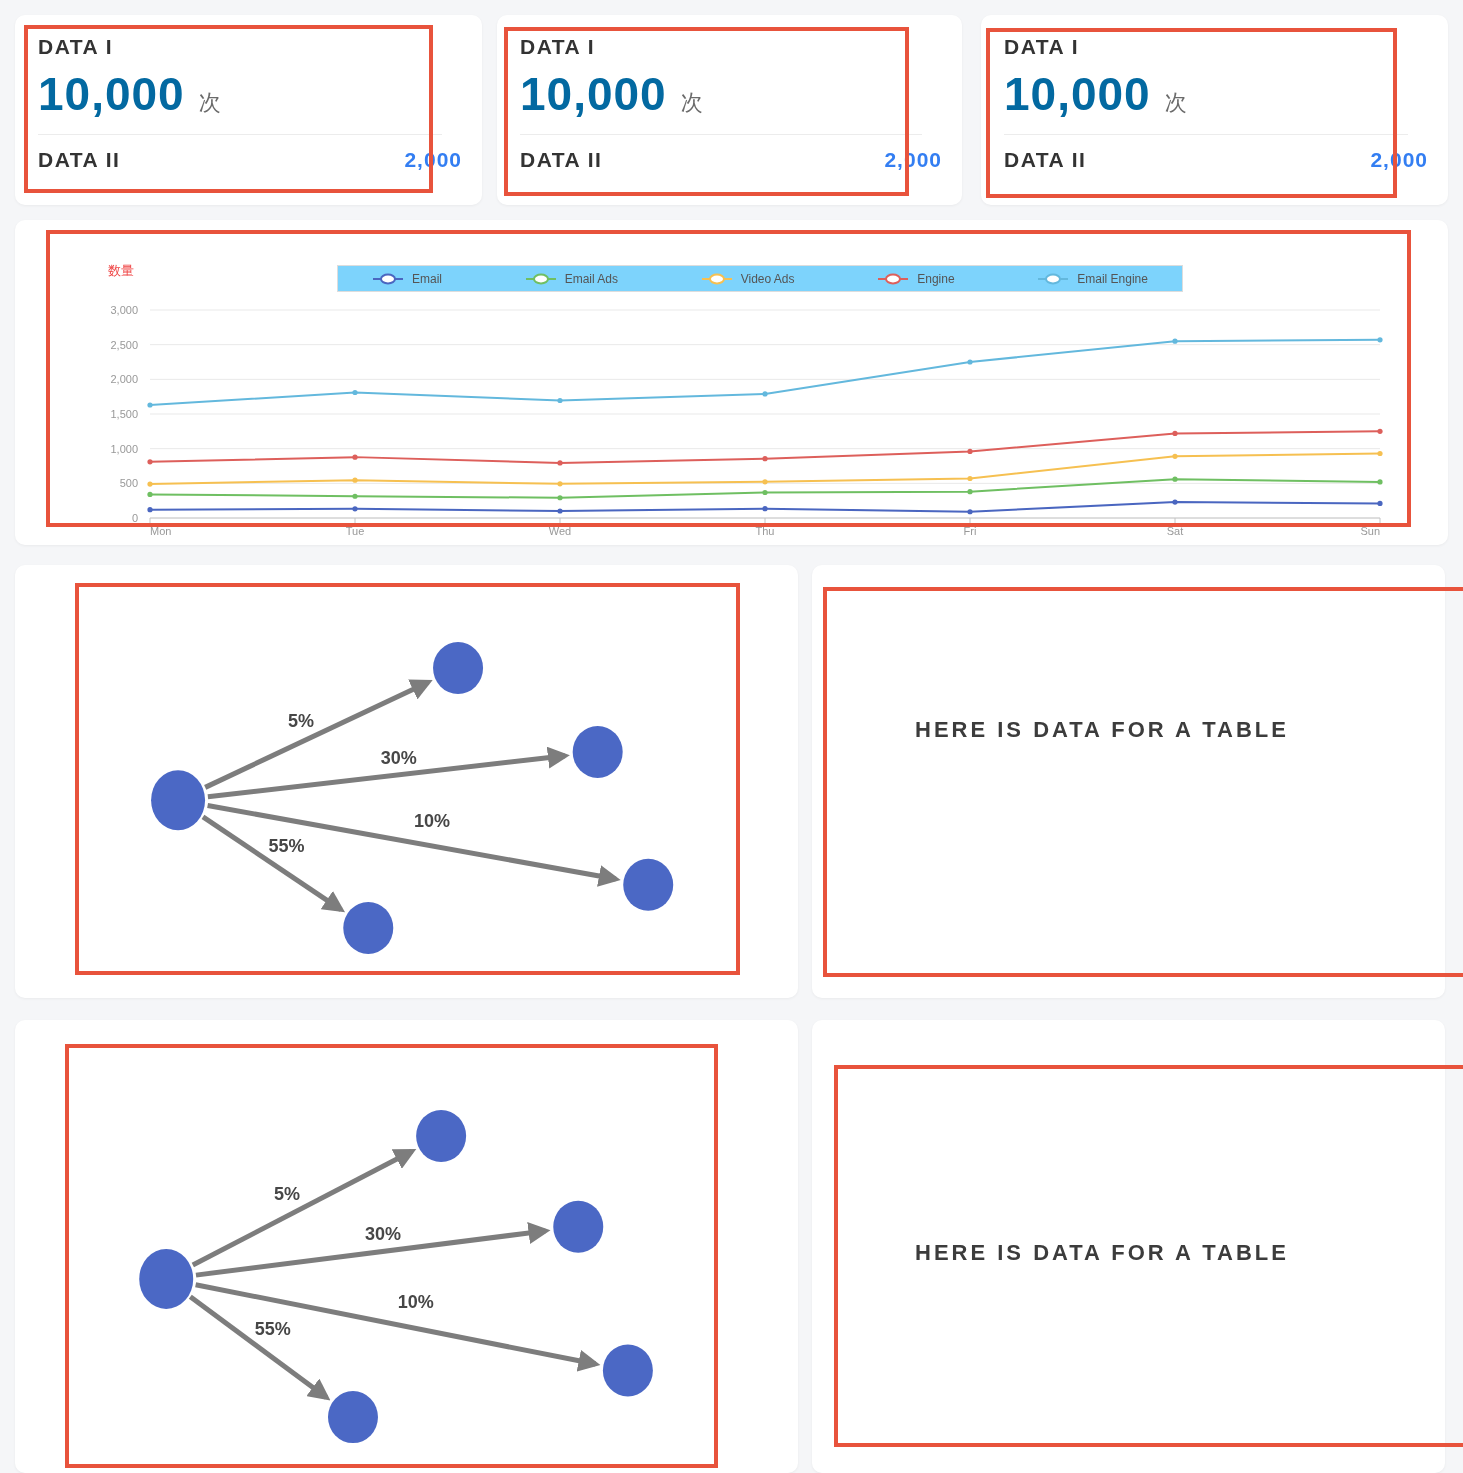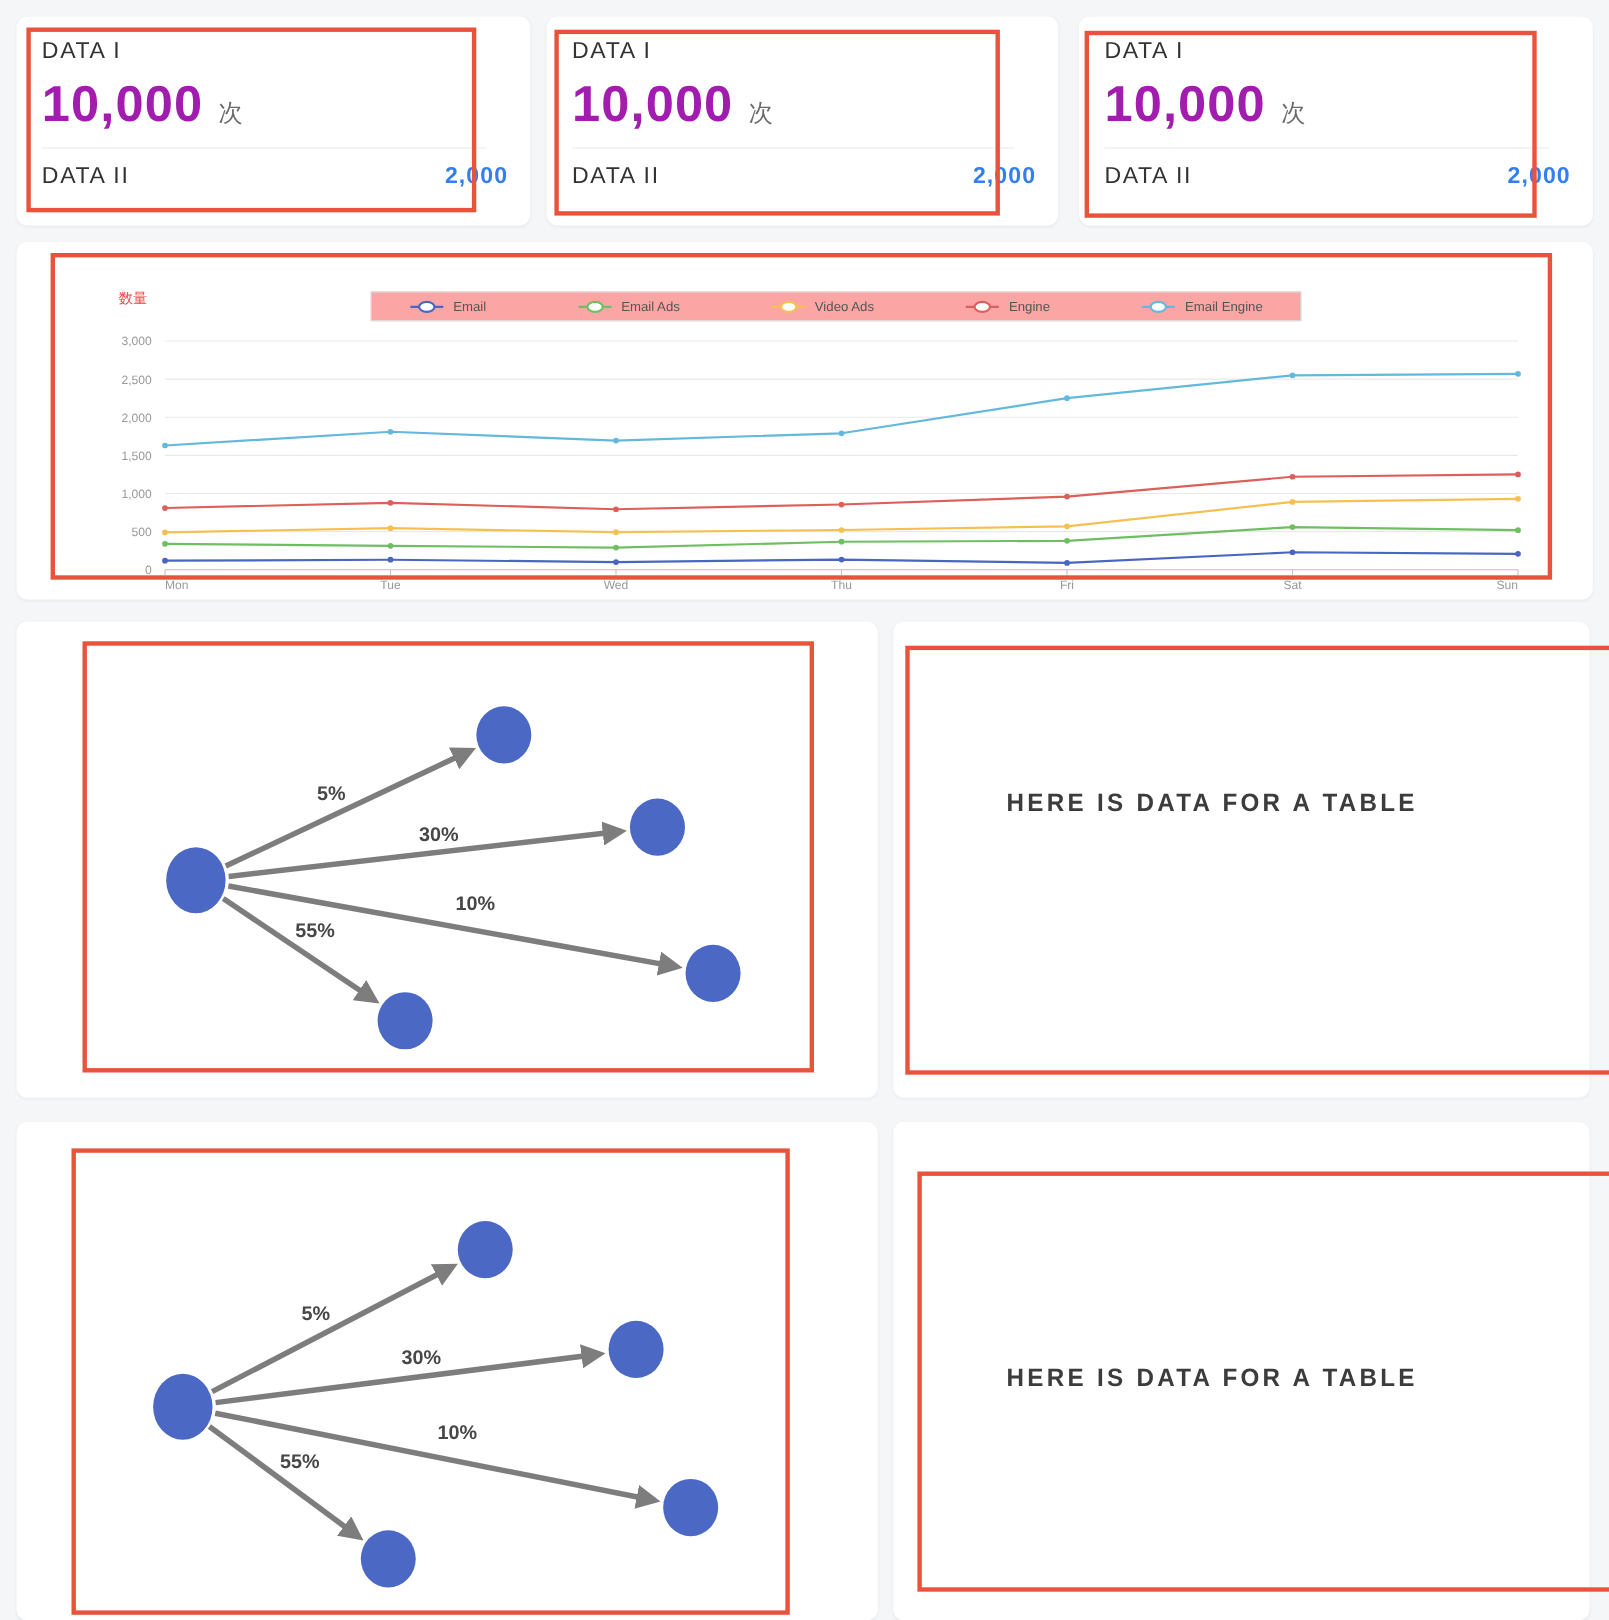--- a/index.html
+++ b/index.html
@@ -16,33 +16,33 @@
   #anno-graph1{ left:75px;  top:583px;  width:665px;  height:392px; }
   #anno-table1{ left:823px; top:587px;  width:700px;  height:390px; }
   #anno-graph2{ left:65px;  top:1044px; width:653px;  height:424px; }
   #anno-table2{ left:834px; top:1065px; width:700px;  height:382px; }
 
   
   #stat-card-1 { left:15px;  top:15px; width:467px; height:190px; }
   #stat-card-2 { left:497px; top:15px; width:465px; height:190px; }
   #stat-card-3 { left:981px; top:15px; width:467px; height:190px; }
   .stat-inner { padding:20px 20px 0 23px; }
-  .stat-label { font-size:21px; font-weight:400; color:#333; letter-spacing:1.5px; }
+  .stat-label { font-size:21px; font-weight:700; color:#333; letter-spacing:1.5px; }
   .stat-value-row { margin-top:8px; display:flex; align-items:baseline; }
-  .stat-value { font-size:46px; font-weight:700; color:#a21caf; letter-spacing:1px; }
+  .stat-value { font-size:46px; font-weight:700; color:#0369a1; letter-spacing:1px; }
   .stat-unit { font-size:22px; color:#6b6b6b; margin-left:14px; }
   .stat-divider { border-top:1px solid #ececec; margin:13px 20px 0 0; }
   .stat-row2 { margin-top:13px; display:flex; align-items:baseline;justify-content:space-between; }
   .stat-value2 { font-size:21px; font-weight:700; color:#337ef2; margin-left:62px; letter-spacing:1px; }
 
   
   #chart-card { left:15px; top:220px; width:1433px; height:325px; }
   #chart-ylabel { position:absolute; left:93px; top:42px; font-size:13px; color:#ef4444; }
   #chart-legend { position:absolute; left:322px; top:45px; width:846px; height:27px;
-                  border:1px solid #ddd; background:#fca5a5; display:flex; align-items:center;
+                  border:1px solid #ddd; background:#7dd3fc; display:flex; align-items:center;
                   justify-content:space-between; padding:0 34px; }
   .legend-item { display:flex; align-items:center; gap:8px; cursor:pointer; }
   .legend-label { font-size:12px; color:#555; }
   #chart-svg { position:absolute; left:0; top:0; }
 
   
   #graph-card-1 { left:15px; top:565px;  width:783px; height:433px; }
   #graph-card-2 { left:15px; top:1020px; width:783px; height:453px; }
   .graph-svg { position:absolute; }
   #graph-svg-1 { left:60px; top:18px; }

